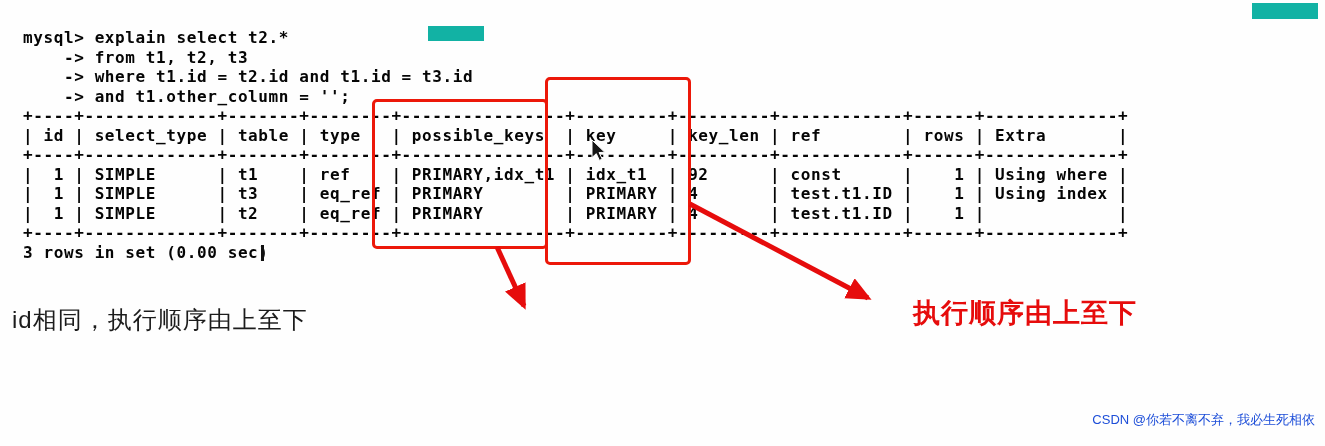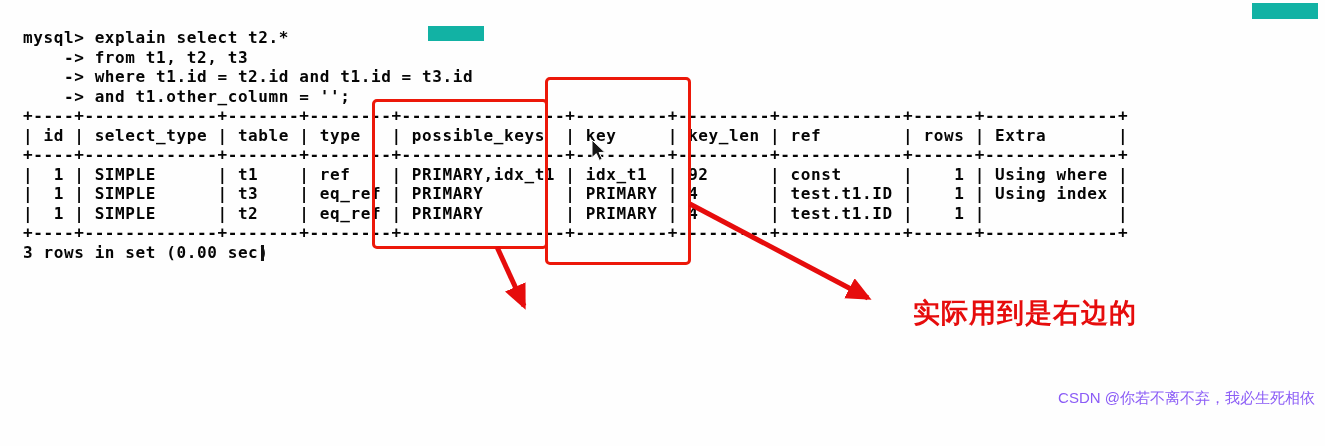--- a/index.html
+++ b/index.html
@@ -44,22 +44,22 @@
     letter-spacing: 1px;
   }
   .note-red {
     position: absolute; color: #e60c0c; font-weight: bold;
     font-size: 27px; z-index: 5; letter-spacing: 1px;
   }
   .note-theory { left: 458px; top: 332px; }
   .note-actual { left: 913px; top: 295px; }
 
   .watermark {
-    position: absolute; right: 10px; top: 389px;
-    font-size: 15px; color: #8b5cf6; z-index: 5;
+    position: absolute; right: 10px; top: 411px;
+    font-size: 13px; color: #1d4ed8; z-index: 5;
   }
 </style>
 </head>
 <body>
 
 <div class="screen">
 
   <pre class="terminal">mysql&gt; explain select t2.*
     -&gt; from t1, t2, t3
     -&gt; where t1.id = t2.id and t1.id = t3.id
@@ -87,19 +87,20 @@
         <polygon points="0 0, 5 2.25, 0 4.5" fill="#e60c0c"></polygon>
       </marker>
     </defs>
     <line x1="497" y1="247" x2="524" y2="306" stroke="#e60c0c" stroke-width="5" marker-end="url(#ah)"></line>
     <line x1="690" y1="204" x2="868" y2="298" stroke="#e60c0c" stroke-width="5" marker-end="url(#ah)"></line>
     <g transform="translate(592,140)">
       <polygon points="0,0 0,17.5 4.3,13.7 7.4,20.4 10.2,19 7.1,12.5 12.8,12.3" fill="#151515" stroke="#ffffff" stroke-width="1"></polygon>
     </g>
   </svg>
 
+  <div class="note-left">id相同，执行顺序由上至下</div>
 
 
-  <div class="note-red note-actual">实际用到是右边的</div>
+  <div class="note-red note-actual">执行顺序由上至下</div>
 
   <div class="watermark">CSDN @你若不离不弃，我必生死相依</div>
 
 </div>
 
 </body></html>

